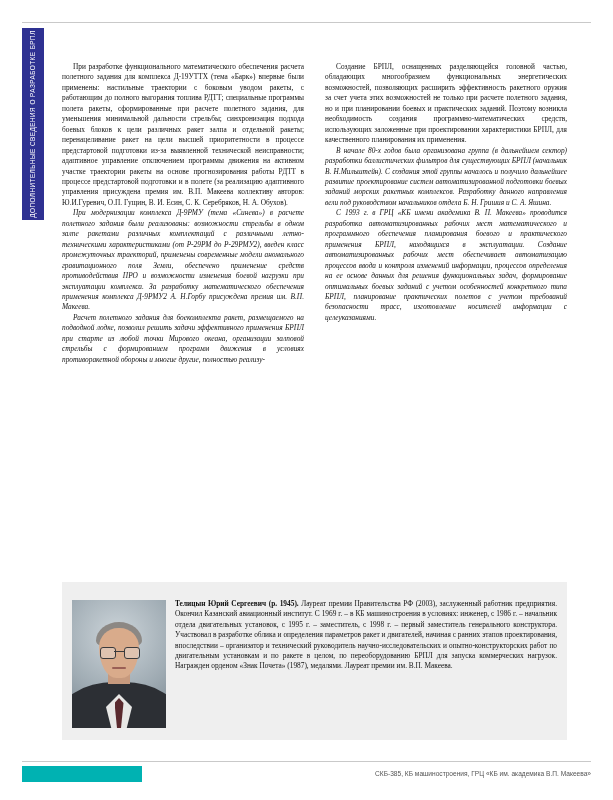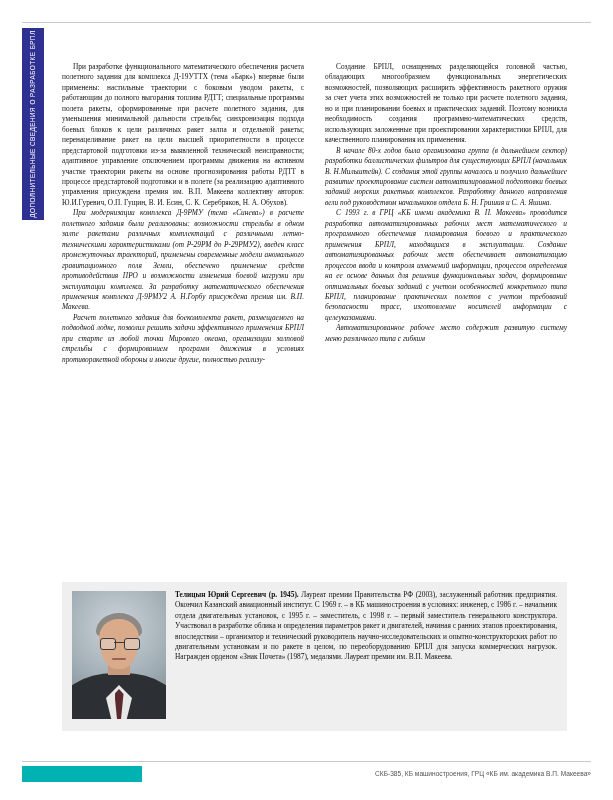--- a/index.html
+++ b/index.html
@@ -119,21 +119,21 @@
   }
   p.body + p.body { margin-top: 0; font-style: italic; }
   
   .bio {
     position: absolute;
     left: 62px;
     top: 582px;
     width: 505px;
     min-height: 148px;
     background: #efefef;
-    padding: 8px 10px 10px 10px;
+    padding: 17px 10px 10px 10px;
     box-sizing: border-box;
   }
   .bio-photo {
     float: left;
     width: 94px;
     height: 128px;
     margin: 1px 9px 2px 0;
     background: linear-gradient(170deg, #b9c2c8 0%, #9aa6ae 45%, #7e8a93 100%);
     position: relative;
     overflow: hidden;
@@ -237,21 +237,20 @@
   <div class="cols">
     <div class="col col-left">
       <p class="body">При разработке функционального математического обеспечения расчета полетного задания для комплекса Д-19УТТХ (тема «Барк») впервые были применены: настильные траектории с боковым уводом ракеты, с работающим до полного выгорания топлива РДТТ; специальные программы полета ракеты, сформированные при расчете полетного задания, для уменьшения минимальной дальности стрельбы; синхронизация подхода боевых блоков к цели различных ракет залпа и отдельной ракеты; перенацеливание ракет на цели высшей приоритетности в процессе предстартовой подготовки из-за выявленной технической неисправности; адаптивное управление отключением программы движения на активном участке траектории ракеты на основе прогнозирования работы РДТТ в процессе предстартовой подготовки и в полете (за реализацию адаптивного управления присуждена премия им. В.П. Макеева коллективу авторов: Ю.И.Гуревич, О.П. Гущин, В. И. Есин, С. К. Серебряков, Н. А. Обухов).</p>
       <p class="body">При модернизации комплекса Д-9РМУ (тема «Синева») в расчете полетного задания были реализованы: возможности стрельбы в одном залпе ракетами различных комплектаций с различными летно-техническими характеристиками (от Р-29РМ до Р-29РМУ2), введен класс промежуточных траекторий, применены современные модели аномального гравитационного поля Земли, обеспечено применение средств противодействия ПРО и возможности изменения боевой нагрузки при эксплуатации комплекса. За разработку математического обеспечения применения комплекса Д-9РМУ2 А. Н.Горбу присуждена премия им. В.П. Макеева.</p>
       <p class="body">Расчет полетного задания для боекомплекта ракет, размещаемого на подводной лодке, позволил решить задачи эффективного применения БРПЛ при старте из любой точки Мирового океана, организации залповой стрельбы с формированием программ движения в условиях противоракетной обороны и многие другие, полностью реализу-</p>
     </div>
     <div class="col col-right">
       <p class="body">Создание БРПЛ, оснащенных разделяющейся головной частью, обладающих многообразием функциональных энергетических возможностей, позволяющих расширить эффективность ракетного оружия за счет учета этих возможностей не только при расчете полетного задания, но и при планировании боевых и практических заданий. Поэтому возникла необходимость создания программно-математических средств, использующих заложенные при проектировании характеристики БРПЛ, для качественного планирования их применения.</p>
       <p class="body">В начале 80-х годов была организована группа (в дальнейшем сектор) разработки баллистических фильтров для существующих БРПЛ (начальник В. Н.Мильштейн). С создания этой группы началось и получило дальнейшее развитие проектирование систем автоматизированной подготовки боевых заданий морских ракетных комплексов. Разработку данного направления вели под руководством начальников отдела Б. Н. Гришия и С. А. Яшина.</p>
       <p class="body">С 1993 г. в ГРЦ «КБ имени академика В. П. Макеева» проводится разработка автоматизированных рабочих мест математического и программного обеспечения планирования боевого и практического применения БРПЛ, находящихся в эксплуатации. Создание автоматизированных рабочих мест обеспечивает автоматизацию процессов ввода и контроля изменений информации, процессов определения на ее основе данных для решения функциональных задач, формирование оптимальных боевых заданий с учетом особенностей конкретного типа БРПЛ, планирование практических полетов с учетом требований безопасности трасс, изготовление носителей информации с целеуказаниями.</p>
-      <p class="body">Автоматизированное рабочее место содержит развитую систему меню различного типа с гибким</p>
     </div>
   </div>
 
   <div class="bio clearfix">
     <div class="bio-photo">
       <div class="ph-bg"></div>
       <div class="ph-suit"></div>
       <div class="ph-shirt"></div>
       <div class="ph-tie"></div>
       <div class="ph-neck"></div>

